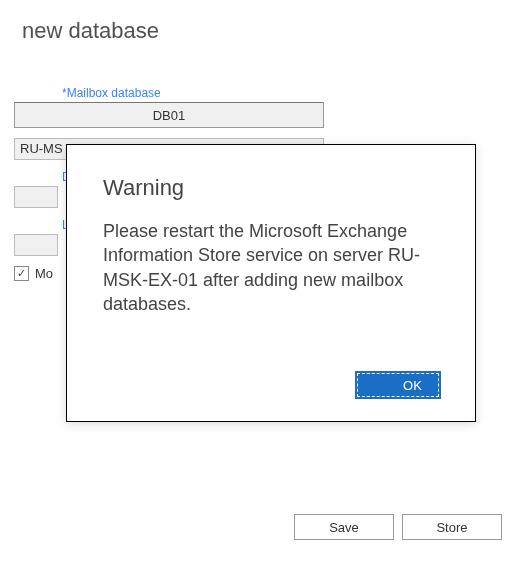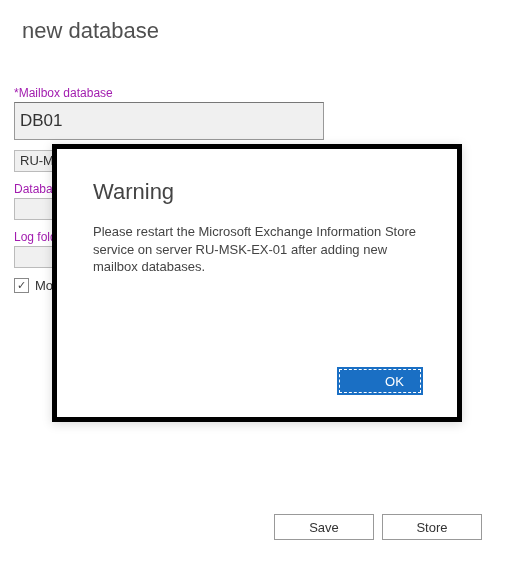--- a/index.html
+++ b/index.html
@@ -22,33 +22,35 @@
       font-weight: 300;
       color: #505050;
       margin-bottom: 42px;
       margin-left: 8px;
     }
     .field-group {
       margin-bottom: 8px;
     }
     .field-label {
       font-size: 12px;
-      color: #a21caf;
+      color: #3b82f6;
       display: block;
       margin-bottom: 2px;
+      margin-left: 48px;
     }
     .text-input {
       width: 310px;
       height: 24px;
-      padding: 18px 5px;
-      font-size: 17px;
+      padding: 12px 5px;
+      font-size: 13px;
       color: #333;
       background: #f0f0f0;
       border: 1px solid #999;
       border-top-color: #777;
+      text-align: center;
     }
     .readonly-box {
       width: 310px;
       height: 22px;
       padding: 2px 5px;
       font-size: 13px;
       color: #333;
       background: #f0f0f0;
       border: 1px solid #bbb;
     }
@@ -65,58 +67,58 @@
       background: #fff;
       display: inline-flex;
       align-items: center;
       justify-content: center;
       font-size: 11px;
       color: #444;
     }
     .bottom-buttons {
       position: absolute;
       bottom: 28px;
-      right: 32px;
+      right: 12px;
       display: flex;
       gap: 8px;
     }
     .btn {
       width: 100px;
       height: 26px;
       border: 1px solid #999;
       background: #fff;
       font-size: 13px;
       color: #333;
       cursor: pointer;
       display: inline-flex;
       align-items: center;
       justify-content: center;
     }
     
     .modal {
       position: absolute;
-      left: 52px;
+      left: 66px;
       top: 144px;
       width: 410px;
       height: 278px;
       background: #fff;
-      border: 5px solid #000000;
+      border: 1px solid #000000;
       box-shadow: 0 2px 10px rgba(0,0,0,0.15);
       padding: 30px 36px 24px 36px;
       display: flex;
       flex-direction: column;
     }
     .modal-title {
       font-size: 22px;
       font-weight: 300;
       color: #444;
       margin-bottom: 18px;
     }
     .modal-text {
-      font-size: 13px;
+      font-size: 18px;
       color: #444;
       line-height: 1.35;
       flex: 1;
     }
     .modal-footer {
       display: flex;
       justify-content: flex-end;
     }
     .btn-primary {
       width: 82px;

